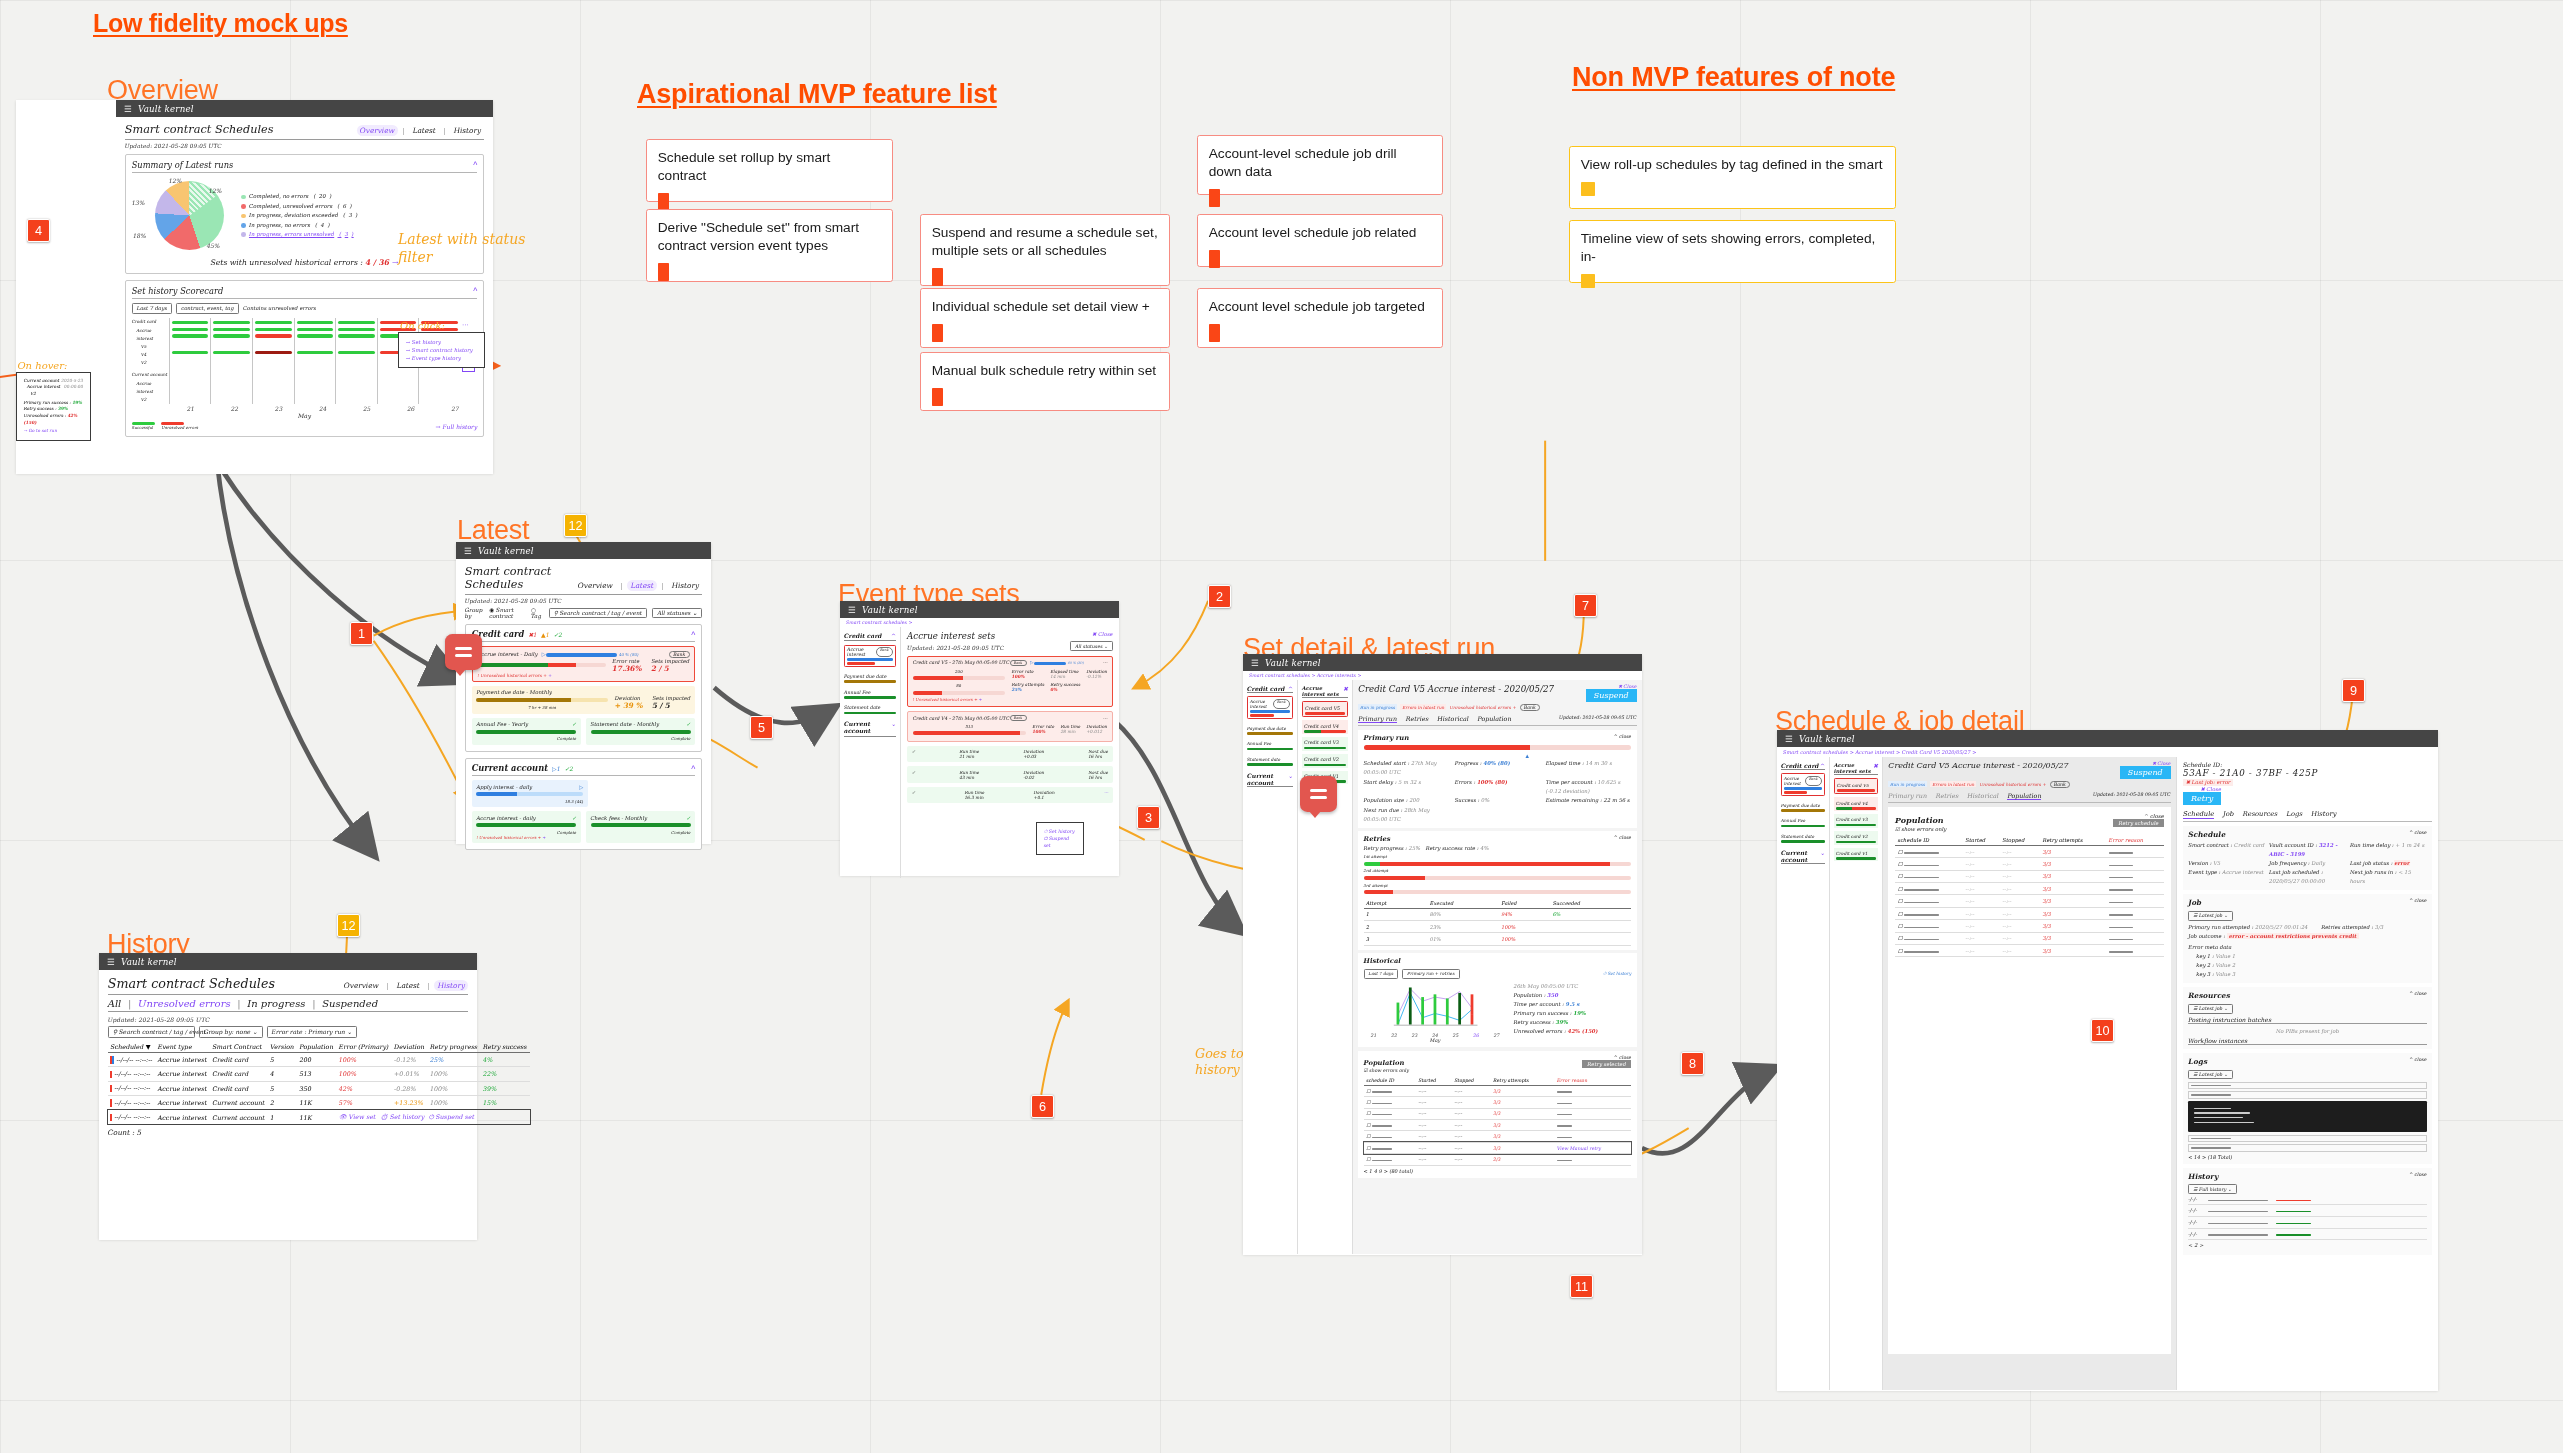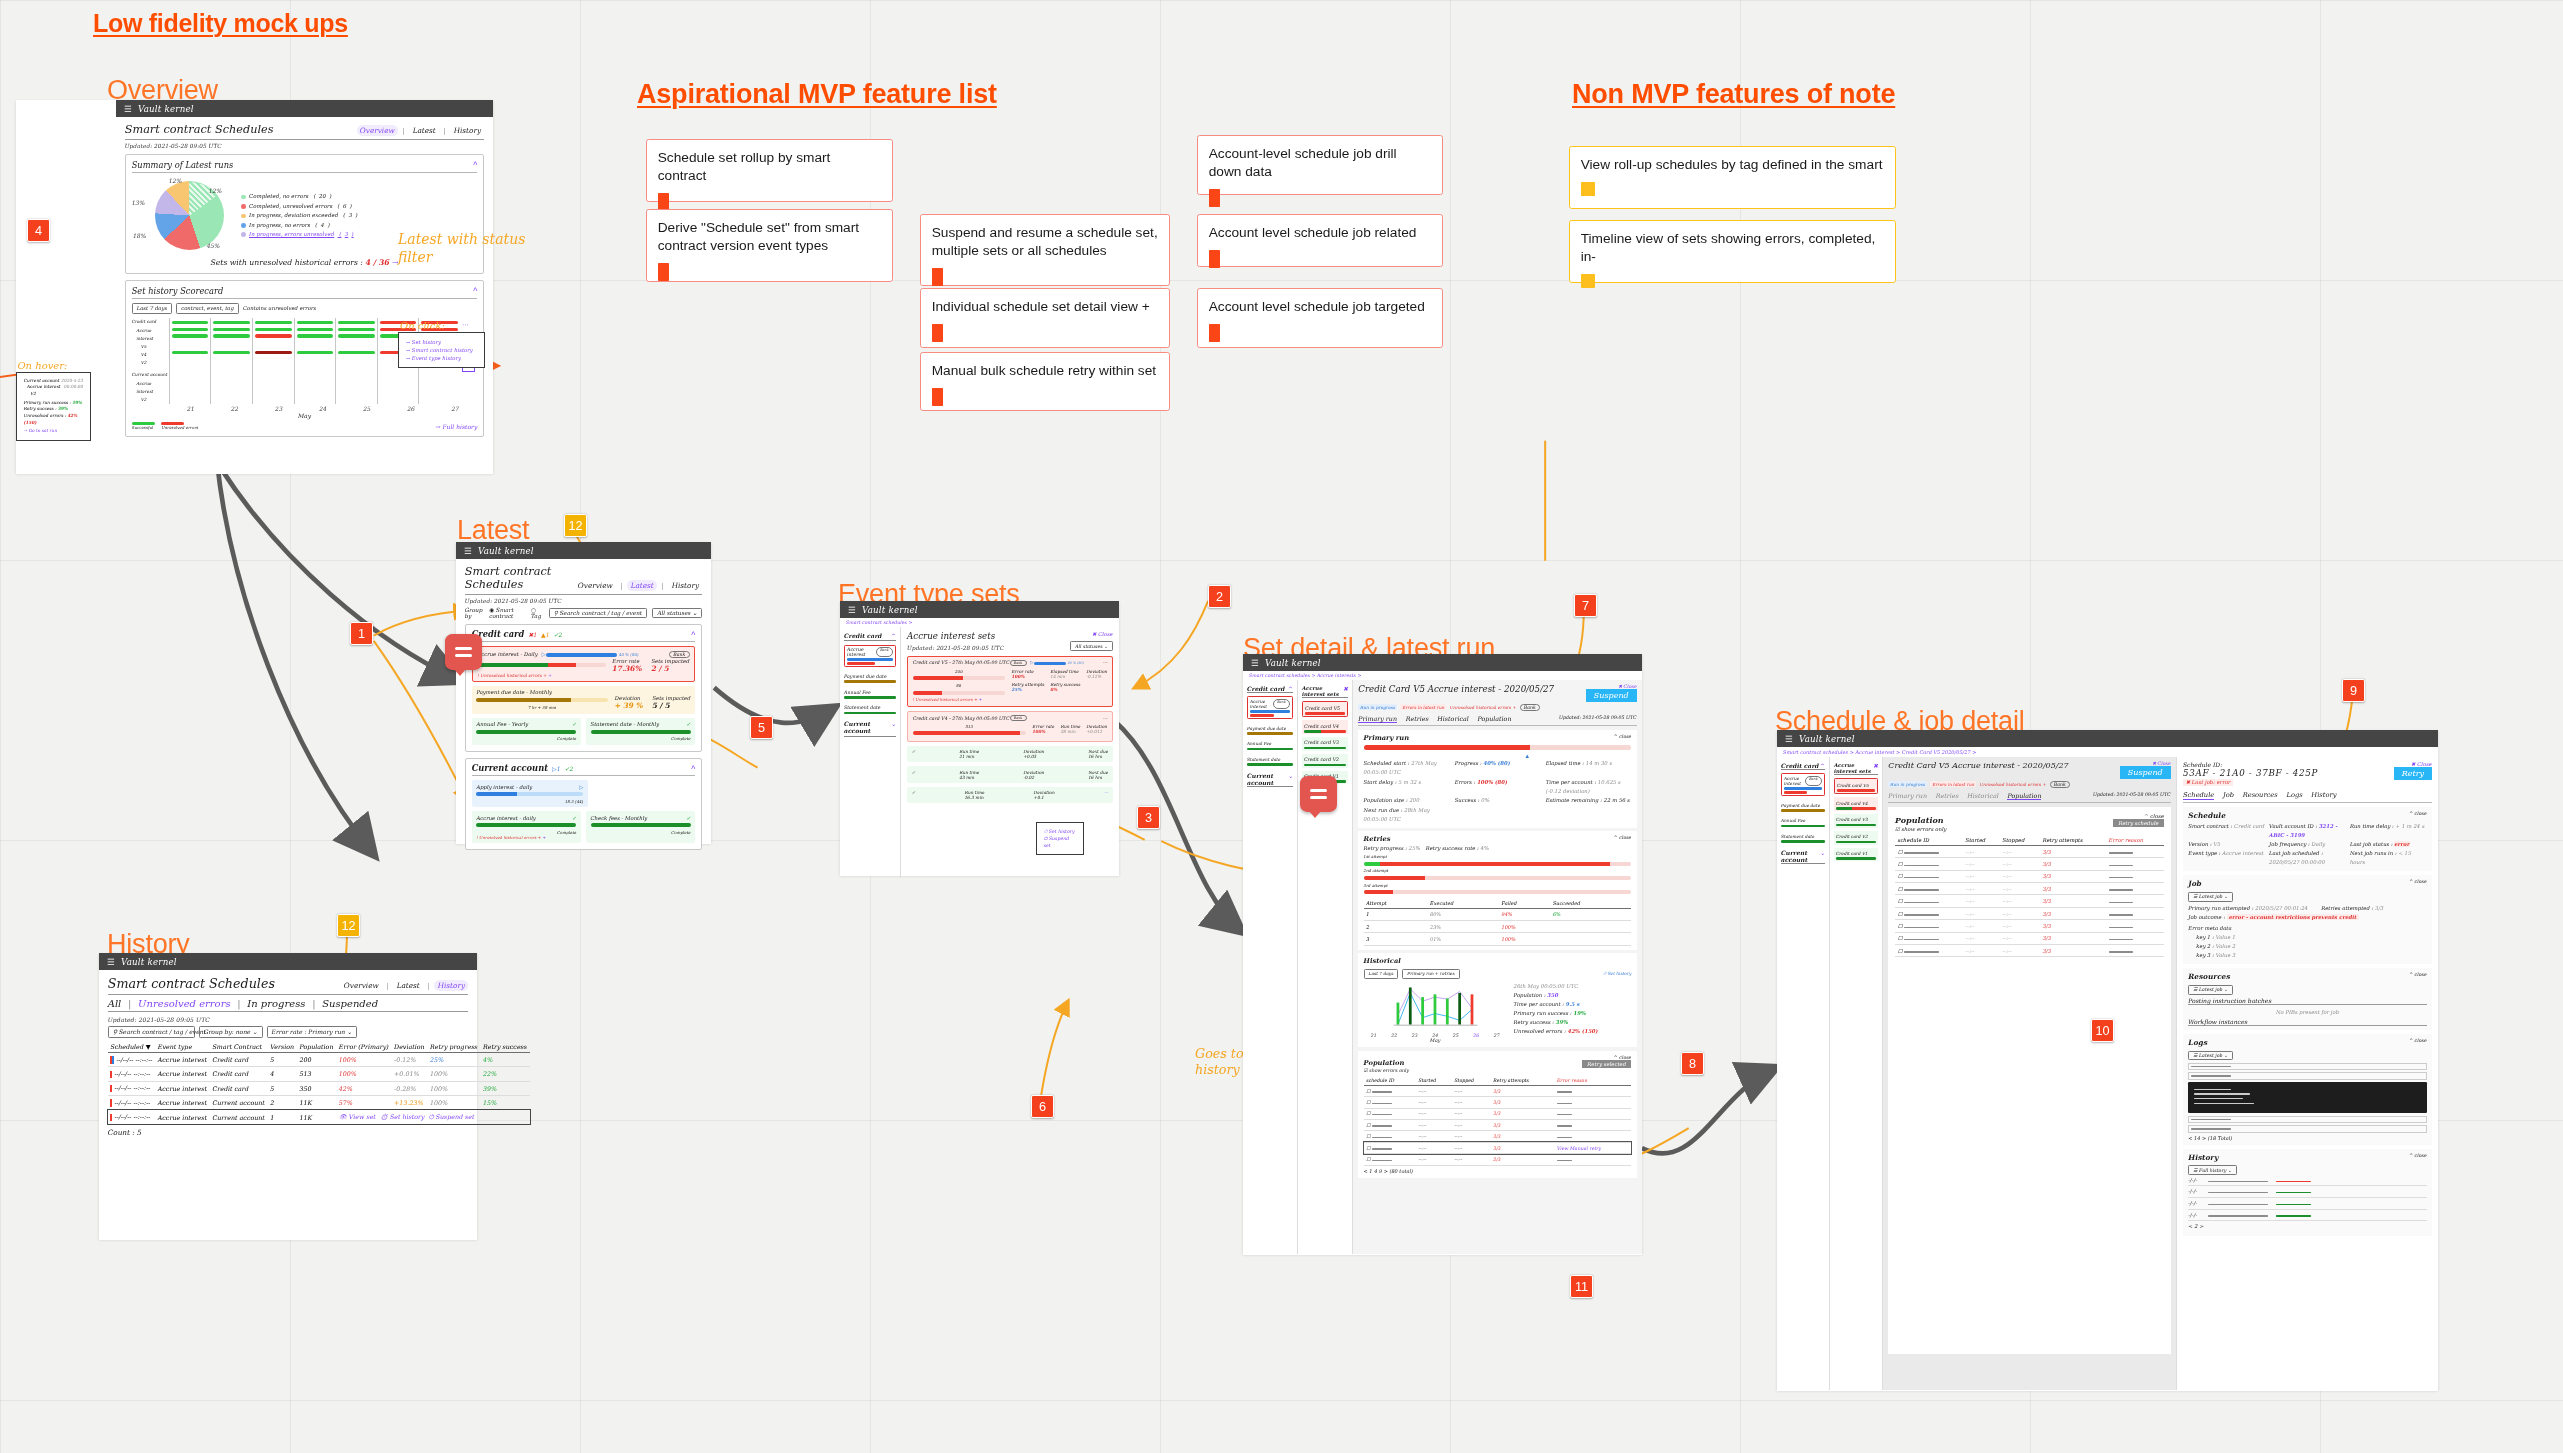--- a/index.html
+++ b/index.html
@@ -253,21 +253,21 @@
 
     <path d="M862,800 C880,830 900,870 915,895" stroke="#f5a623" stroke-width="3" fill="none" marker-end="url(#ao)"></path>
 
     <path d="M520,1390 C520,1420 518,1440 515,1465" stroke="#f5a623" stroke-width="3" fill="none" marker-end="url(#ao)"></path>
   </svg>
 
   <div class="board-title" style="left:93px; top:9.3px; font-size:25px;">Low fidelity mock ups</div>
 
   <div class="sect-title" style="left:107px; top:75px;">Overview</div>
   <div class="sect-title ul" style="left:637px; top:79px;">Aspirational MVP feature list</div>
-  <div class="sect-title ul" style="left:1572px; top:79px;text-decoration:underline;">Non MVP features of note</div>
+  <div class="sect-title ul" style="left:1572px; top:62px;text-decoration:underline;">Non MVP features of note</div>
   <div class="sect-title" style="left:457px; top:515px;">Latest</div>
   <div class="sect-title" style="left:838px; top:579px;">Event type sets</div>
   <div class="sect-title" style="left:1243px; top:633px;">Set detail &amp; latest run</div>
   <div class="sect-title" style="left:1775px; top:706px;">Schedule &amp; job detail</div>
   <div class="sect-title" style="left:107px; top:929px;">History</div>
 
   <div class="fcard" style="left:646px; top:139px; width:247px; height:63px;">
     <span>Schedule set rollup by smart contract</span>
     <span class="chip"></span>
   </div>
@@ -1177,21 +1177,21 @@
                   <td class="gry">--:--</td>
                   <td class="red">3/3</td>
                   <td><i class="stub" style="display:inline-block;width:24px"></i></td>
                 </tr>
           </tbody>
             </table>
         </div>
       </div>
 
       <div style="width:262px; padding:4px 6px; background:#fff; border-left:0.7px solid #ddd;">
-        <div style="display:flex; justify-content:space-between; align-items:flex-start;">
+        <div style="display:flex; justify-content:space-between; align-items:flex-start;flex-direction:column;">
           <div class="hand" style="font-size:6px;">
             <div>Schedule ID:</div>
             <div style="font-size:8.7px; letter-spacing:0.7px;">53AF - 21A0 - 37BF - 425P</div>
             <div class="red" style="background:#fdecea; display:inline-block; padding:0.7px 2.7px; font-size:5.3px;">✖ <span>Last job: error</span></div>
           </div>
           <div style="text-align:right;">
             <div class="pur hand" style="font-size:5.3px;">✖ <span>Close</span></div>
             <div class="btn-blue">Retry</div>
           </div>
         </div>

